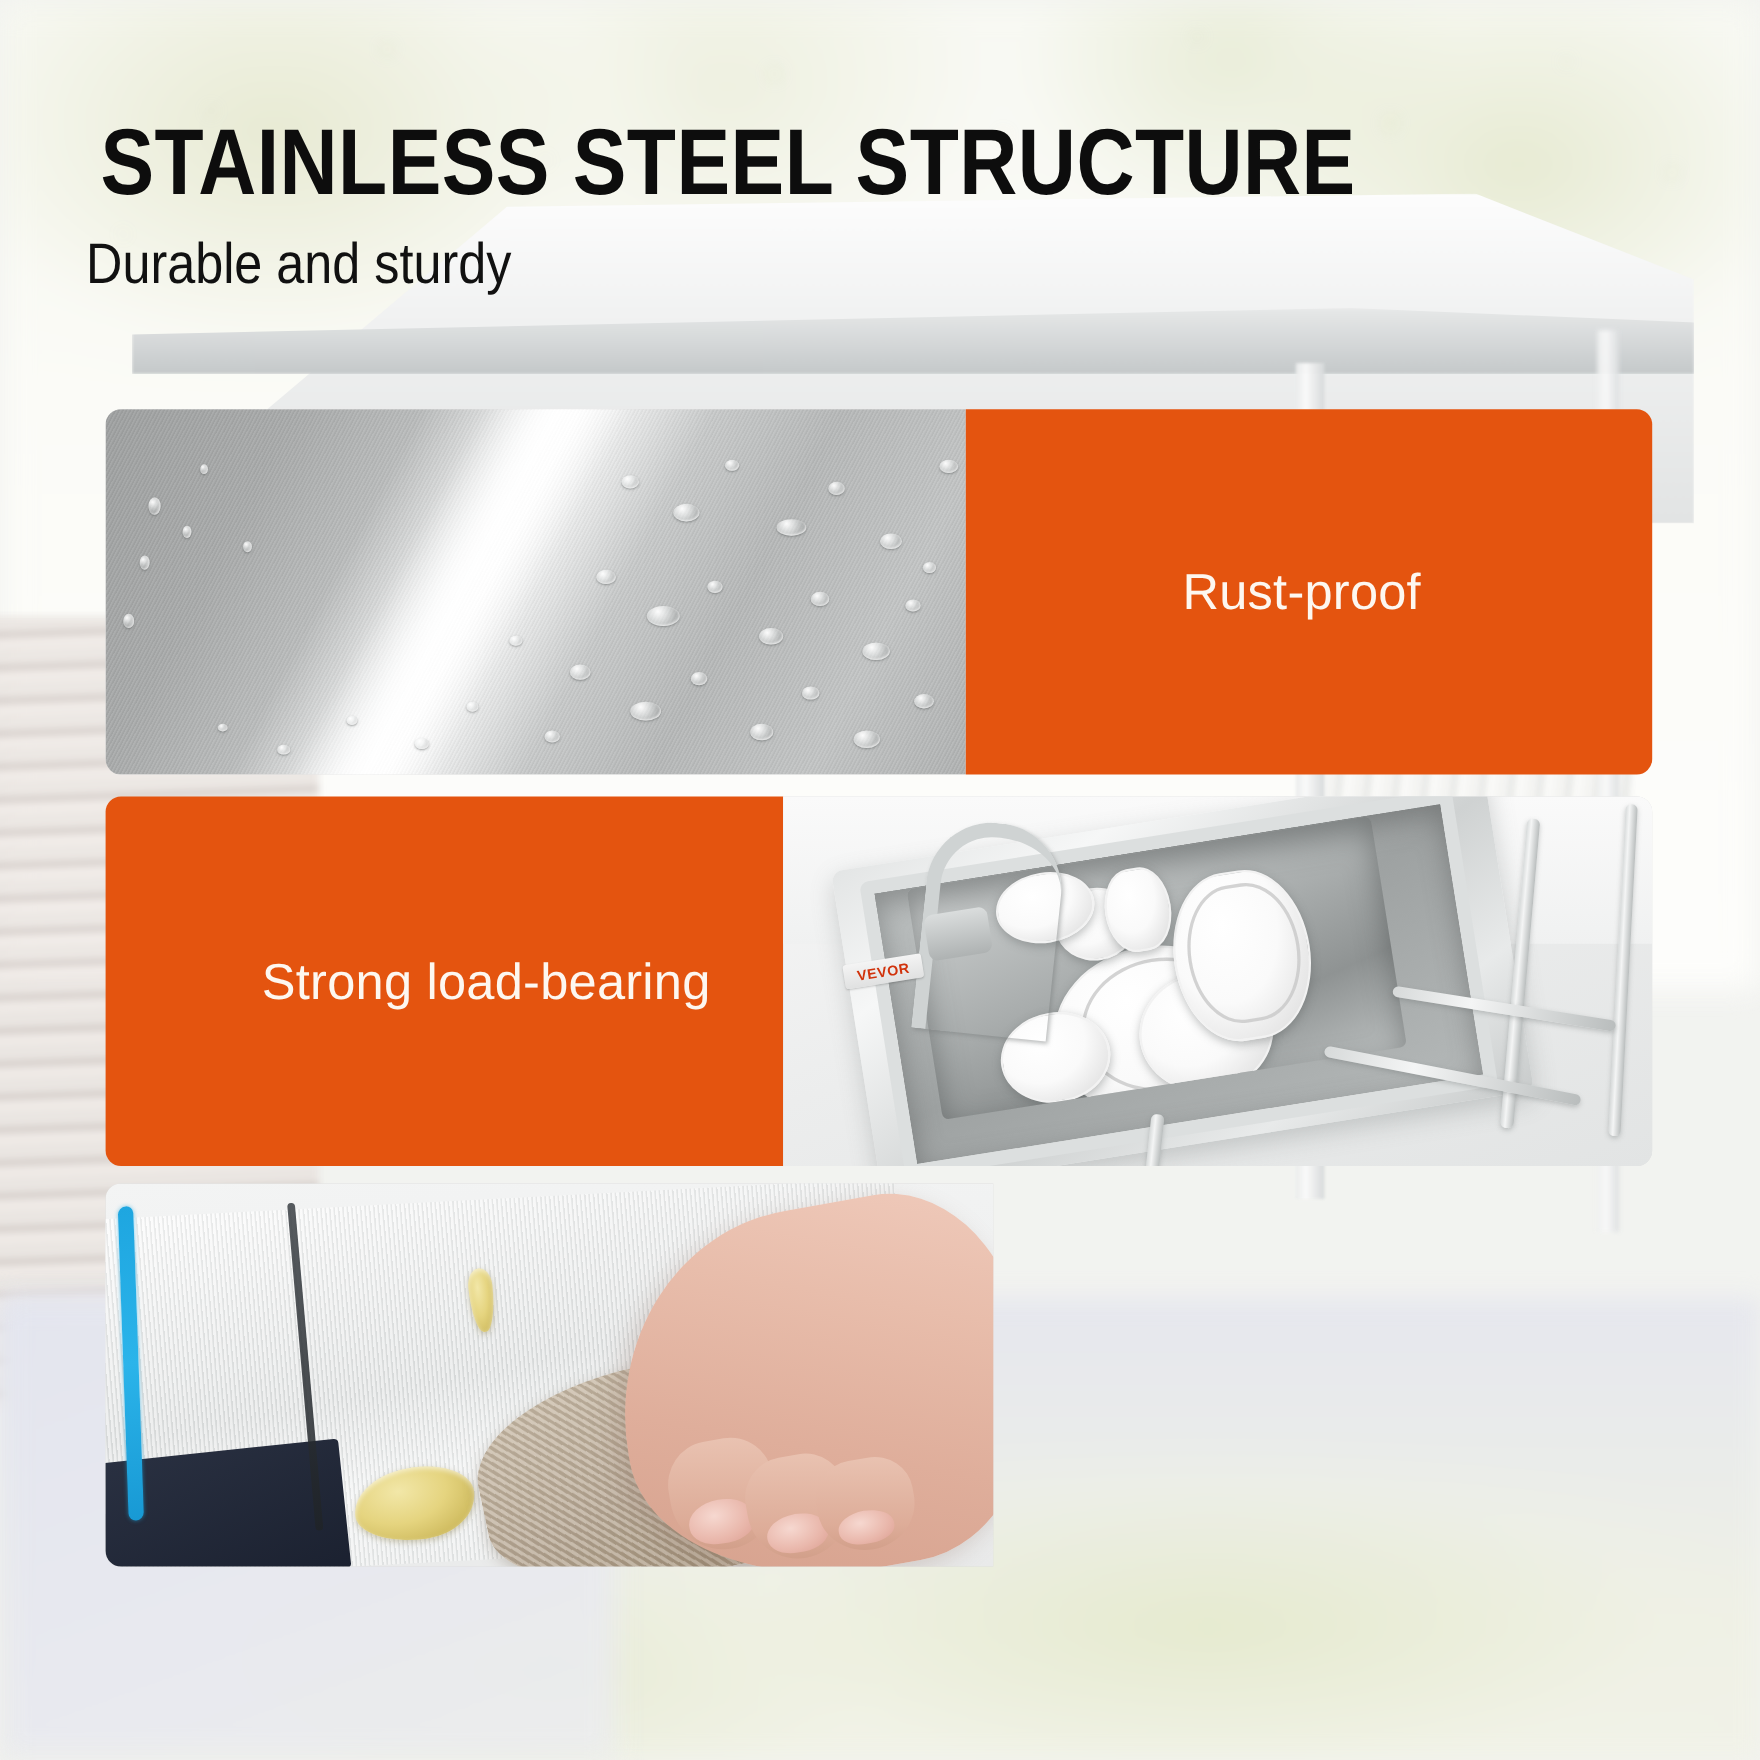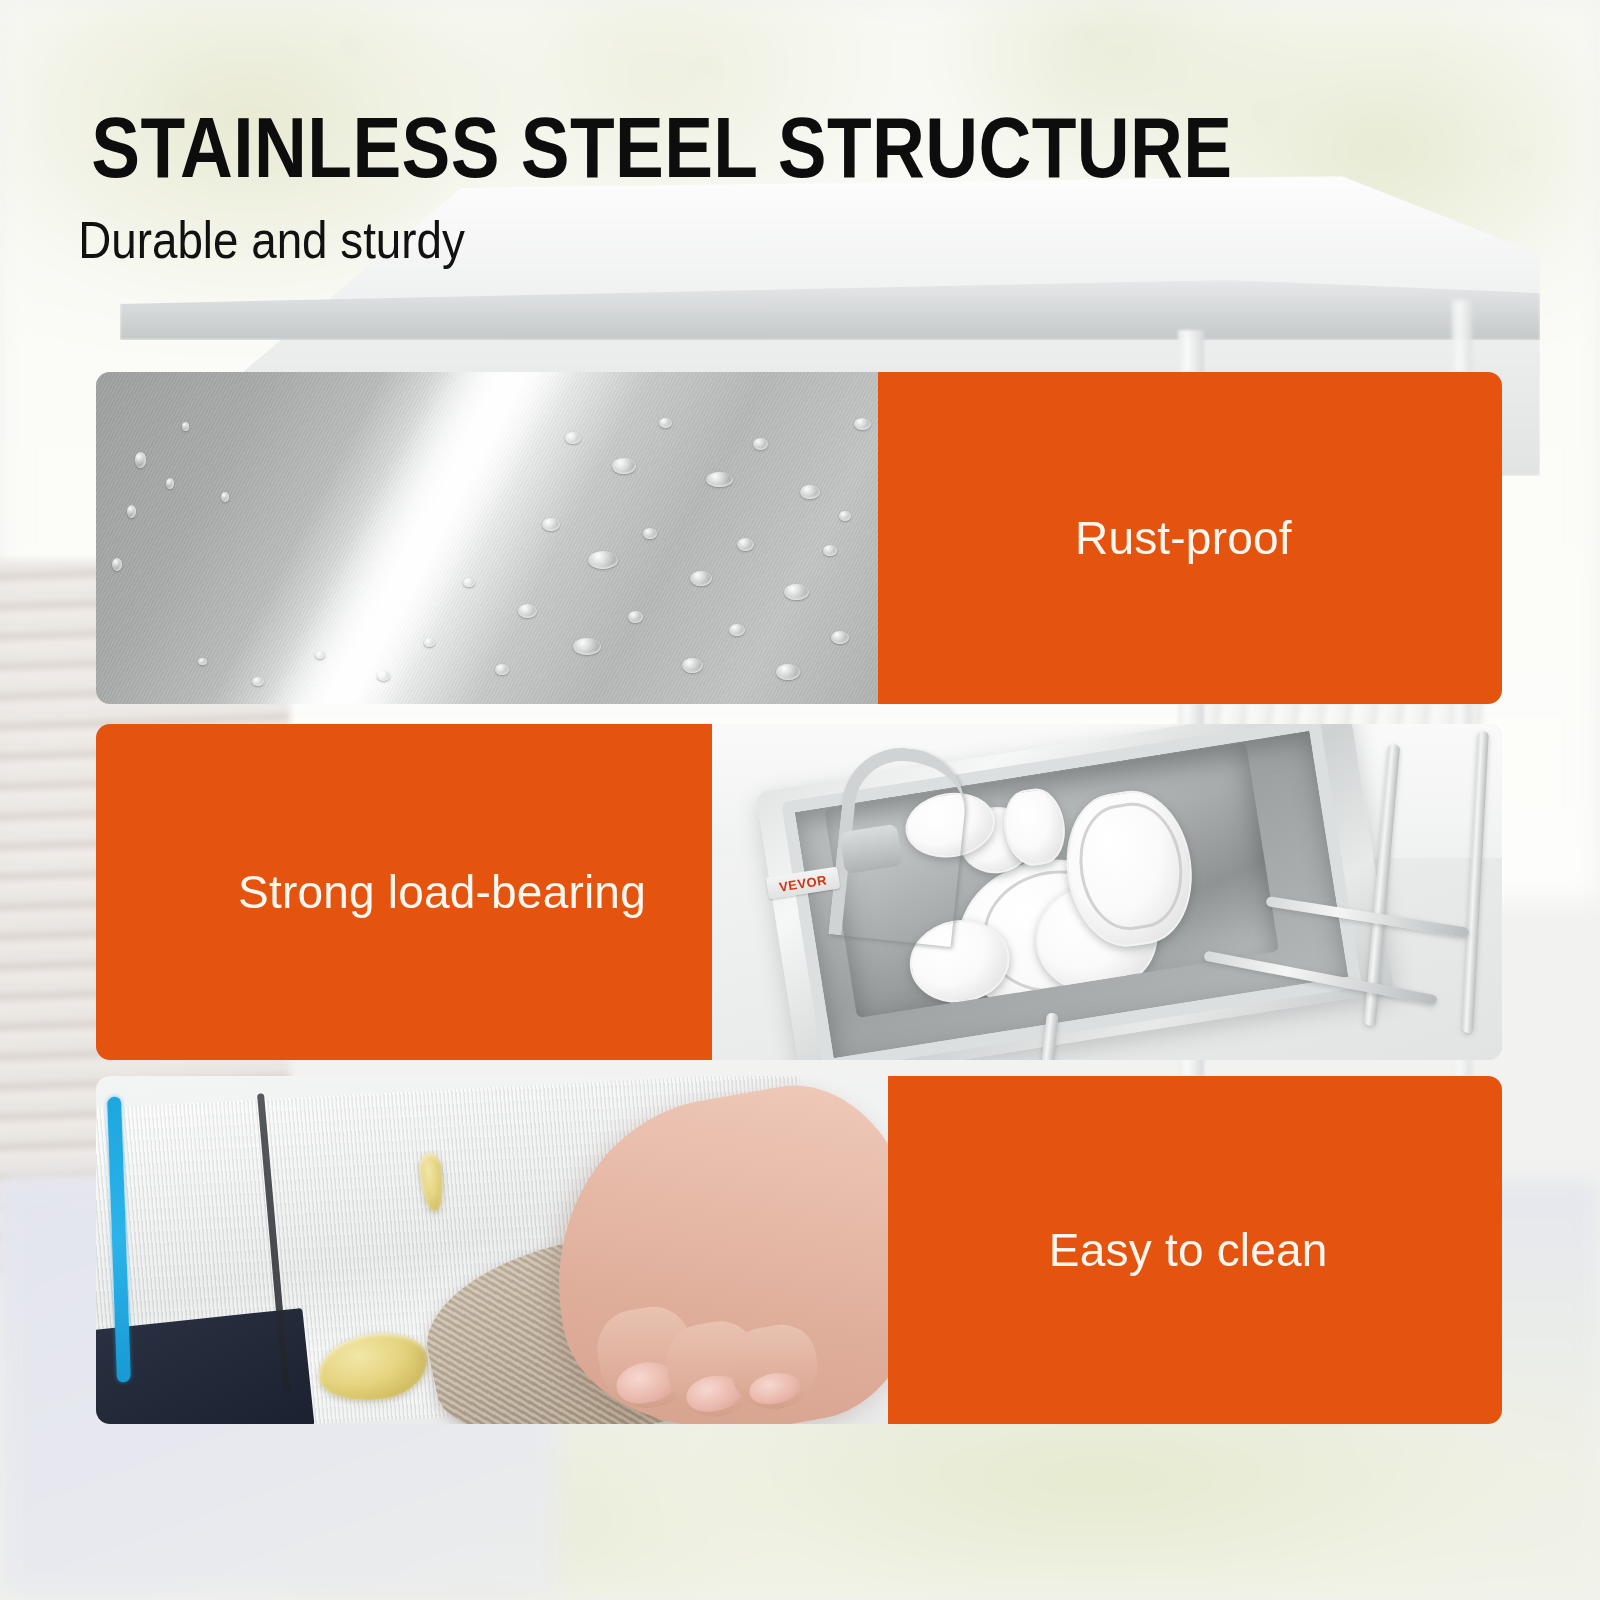--- a/index.html
+++ b/index.html
@@ -511,19 +511,16 @@
             <div class="finger" style="left:26%;top:66%;width:25%;height:28%;">
               <div class="nail" style="left:16%;top:56%;width:60%;height:38%;"></div>
             </div>
             <div class="finger" style="left:43%;top:70%;width:24%;height:25%;">
               <div class="nail" style="left:18%;top:56%;width:58%;height:36%;"></div>
             </div>
           </div>
         </div>
       </div>
 
-      <div class="cell cell-caption caption-center r3-caption" style="--brand:#e4540f; width: 599px;">
-        <span class="caption-text">Easy to clean</span>
-      </div>
     </div>
 
   </div>
 </div>
 
 </body></html>

